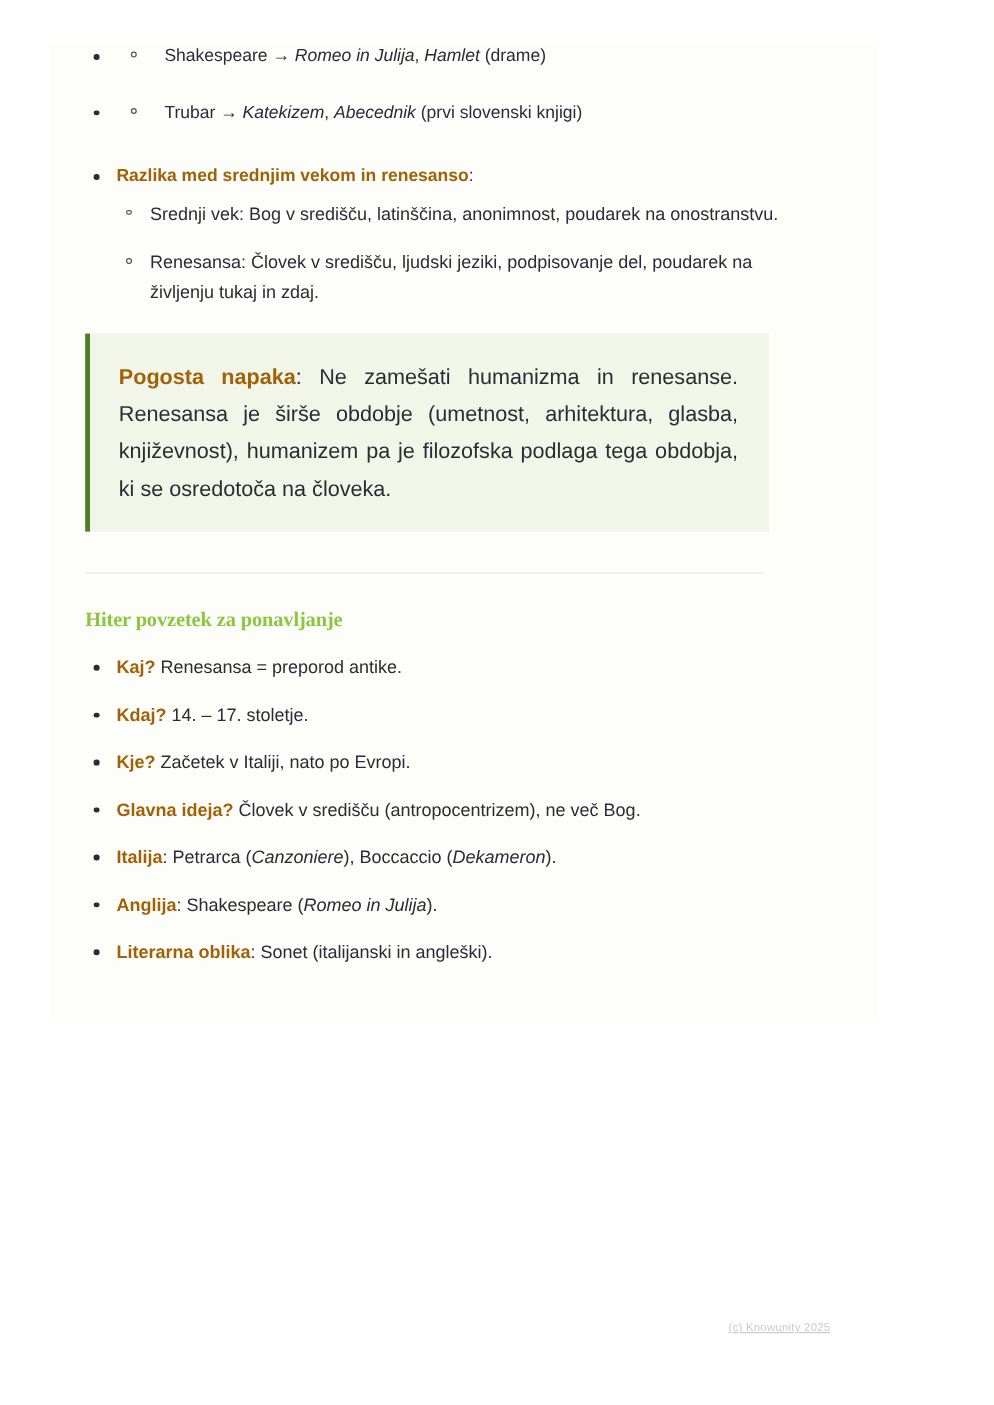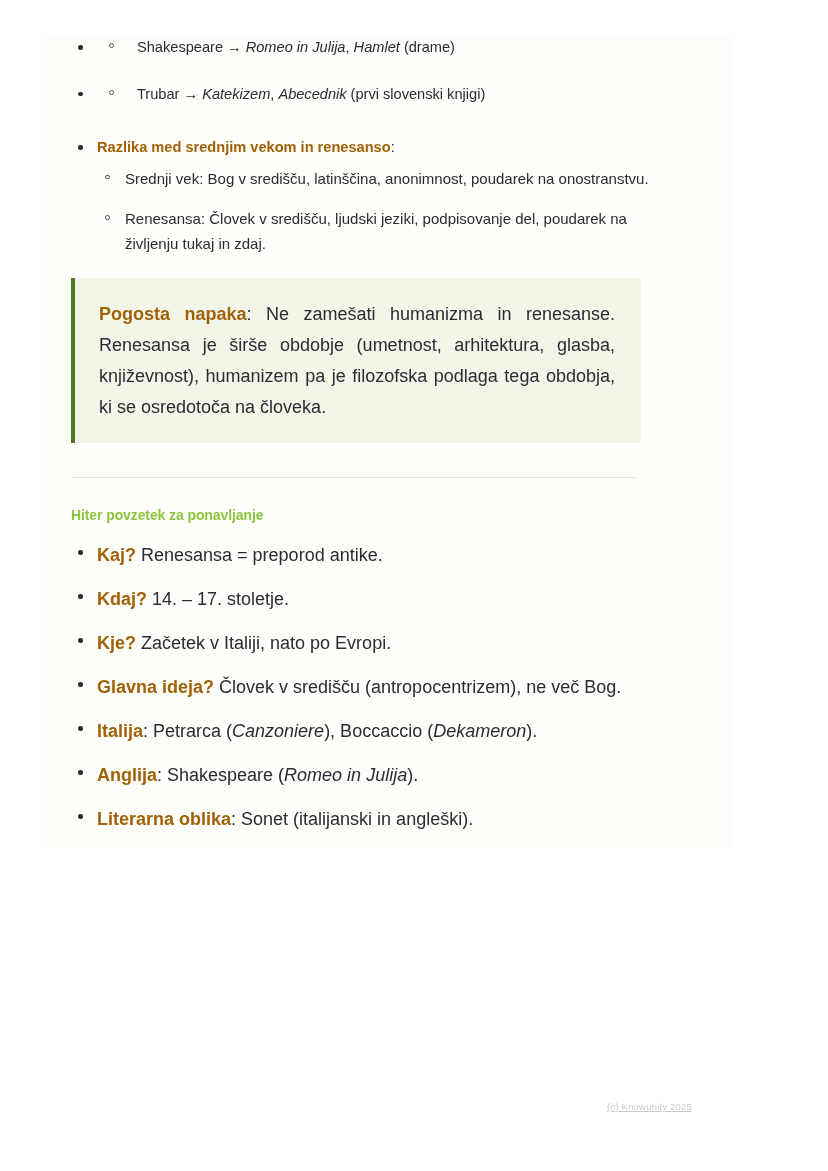--- a/index.html
+++ b/index.html
@@ -140,33 +140,34 @@
     margin: 34px 0 0 0;
     width: 566px;
     height: 1px;
     background: #e8e6de;
     border: none;
   }
 
   
   h2.section-title {
     margin: 29px 0 19px 0;
-    font-size: 14px;
+    font-size: 17px;
     line-height: 1.2;
     font-weight: bold;
     color: #8cc63f;
     letter-spacing: -0.1px;
+    font-family: Liberation Serif, serif;
   }
 
   ul.summary { list-style: none; margin: 0; padding: 0; }
   ul.summary > li {
     position: relative;
     padding-left: 26px;
     margin: 0 0 17px 0;
-    font-size: 18px;
+    font-size: 15px;
     line-height: 1.5;
     color: #2b2c33;
   }
   ul.summary > li::before {
     content: "";
     position: absolute;
     left: 7px;
     top: 8px;
     width: 4.5px;
     height: 4.5px;

